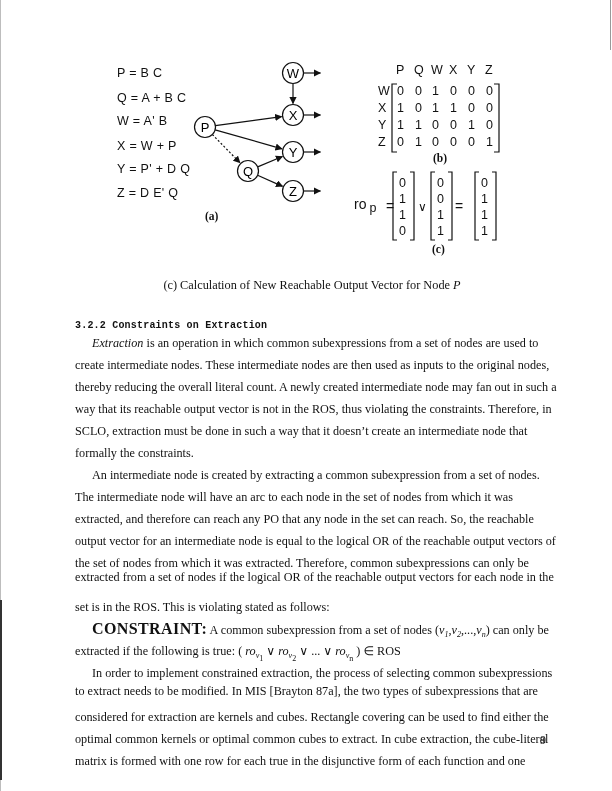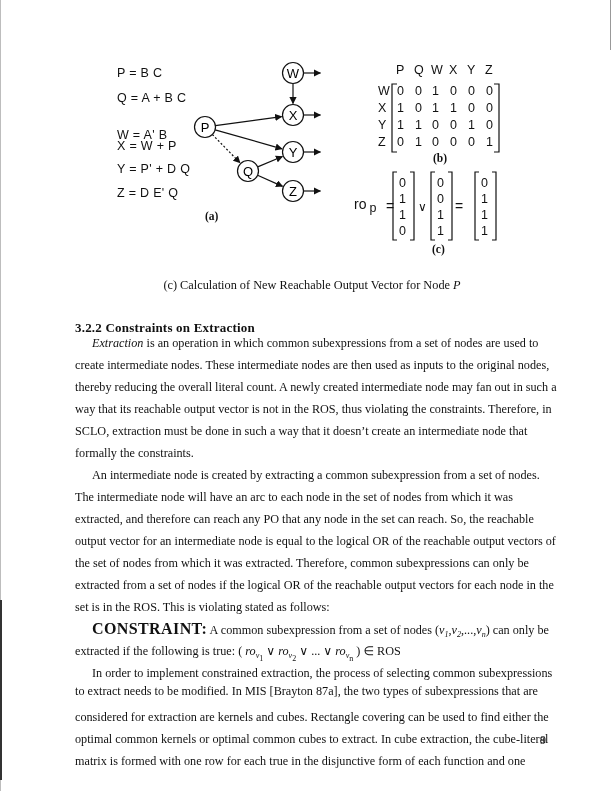--- a/index.html
+++ b/index.html
@@ -4,40 +4,40 @@
 <style>
   html, body { margin: 0; padding: 0; background: #ffffff; }
   body { width: 612px; height: 791px; position: relative; overflow: hidden; color: #111; }
   .page-edge-left { position: absolute; left: 0; top: 0; width: 1px; height: 791px; background: #bdbdbd; }
   .page-edge-left-dark { position: absolute; left: 0; top: 600px; width: 2px; height: 180px; background: #333; }
   .page-edge-right { position: absolute; left: 610px; top: 0; width: 1px; height: 50px; background: #999; }
   svg { position: absolute; left: 0; top: 0; }
   .eq { position: absolute; left: 117px; font-size: 12.5px; font-family: "Liberation Sans", sans-serif; white-space: pre; letter-spacing: 0.3px; }
   .sublabel { position: absolute; font-family: "Liberation Serif", serif; font-weight: bold; font-size: 11.5px; }
   .caption { position: absolute; left: 0; width: 612px; text-align: center; font-family: "Liberation Serif", serif; font-size: 12.3px; line-height: 14px; }
-  .heading { position: absolute; left: 75px; top: 320px; font-family: Liberation Serif, serif; font-weight: bold; font-size: 13px; letter-spacing: 0.2px; }
+  .heading { position: absolute; left: 75px; top: 320px; font-family: Liberation Mono, monospace; font-weight: bold; font-size: 10px; letter-spacing: 0.2px; }
   .body-text { position: absolute; left: 75px; width: 470px; font-family: "Liberation Serif", serif; font-size: 12.2px; }
   .line { position: absolute; left: 0; white-space: nowrap; height: 20px; line-height: 20px; }
   .line.indent { left: 17px; }
   .page-number { position: absolute; left: 540px; top: 733px; font-family: "Liberation Serif", serif; font-size: 12px; }
   .sc { font-variant: small-caps; font-weight: bold; font-size: 16px; letter-spacing: 0.4px; }
   sub { font-size: 8px; }
   .mat-text { font-family: "Liberation Sans", sans-serif; font-size: 12.5px; }
 </style>
 </head>
 <body>
 
 <div class="page-edge-left"></div>
 <div class="page-edge-left-dark"></div>
 <div class="page-edge-right"></div>
 
 <div>
   <div class="eq" style="top:66px">P = B C</div>
   <div class="eq" style="top:91px">Q = A + B C</div>
-  <div class="eq" style="top:128px">W = A' B</div>
+  <div class="eq" style="top:114px">W = A' B</div>
   <div class="eq" style="top:139px">X = W + P</div>
   <div class="eq" style="top:162px">Y = P' + D Q</div>
   <div class="eq" style="top:186px">Z = D E' Q</div>
 </div>
 
 <svg id="fig-svg" width="612" height="270">
   <defs>
     <marker id="arrow" viewBox="0 0 10 10" refX="9" refY="5" markerWidth="6" markerHeight="6" orient="auto">
       <path d="M0,0 L10,5 L0,10 z" fill="#111"></path>
     </marker>
@@ -172,21 +172,21 @@
   <div class="line" style="top:44px">thereby reducing the overall literal count.  A newly created intermediate node may fan out in such a</div>
   <div class="line" style="top:66px">way that its reachable output vector is not in the ROS, thus violating the constraints.  Therefore, in</div>
   <div class="line" style="top:88px">SCLO, extraction must be done in such a way that it doesn’t create an intermediate node that</div>
   <div class="line" style="top:110px">formally the constraints.</div>
 
   <div class="line indent" style="top:132px">An intermediate node is created by extracting a common subexpression from a set of nodes.</div>
   <div class="line" style="top:154px">The intermediate node will have an arc to each node in the set of nodes from which it was</div>
   <div class="line" style="top:176px">extracted, and therefore can reach any PO that any node in the set can reach.  So, the reachable</div>
   <div class="line" style="top:198px">output vector for an intermediate node is equal to the logical OR of the reachable output vectors of</div>
   <div class="line" style="top:220px">the set of nodes from which it was extracted.  Therefore, common subexpressions can only be</div>
-  <div class="line" style="top:242px">extracted from a set of nodes if the logical OR of the reachable output vectors for each node in the</div>
+  <div class="line" style="top:234px">extracted from a set of nodes if the logical OR of the reachable output vectors for each node in the</div>
   <div class="line" style="top:264px">set is in the ROS.  This is violating stated as follows:</div>
 
   <div class="line indent" style="top:286px"><span class="sc">CONSTRAINT:</span><span>  A common subexpression from a set of nodes (</span><i>v</i><sub><i>1</i></sub>,<i>v</i><sub><i>2</i></sub><span>,...,</span><i>v</i><sub><i>n</i></sub><span>) can only be</span></div>
   <div class="line" style="top:308px"><span>extracted if the following is true:  ( </span><i>ro</i><sub><i>v</i><sub>1</sub></sub><span> ∨ </span><i>ro</i><sub><i>v</i><sub>2</sub></sub><span> ∨ </span><span> ... </span><span> ∨ </span><i>ro</i><sub><i>v</i><sub>n</sub></sub><span> ) ∈  ROS</span></div>
 
   <div class="line indent" style="top:330px">In order to implement constrained extraction, the process of selecting common subexpressions</div>
   <div class="line" style="top:348px">to extract needs to be modified.  In MIS [Brayton 87a], the two types of subexpressions that are</div>
   <div class="line" style="top:374px">considered for extraction are kernels and cubes.  Rectangle covering can be used to find either the</div>
   <div class="line" style="top:396px">optimal common kernels or optimal common cubes to extract.   In cube extraction, the cube-literal</div>
   <div class="line" style="top:418px">matrix is formed with one row for each true in the disjunctive form of each function and one</div>

